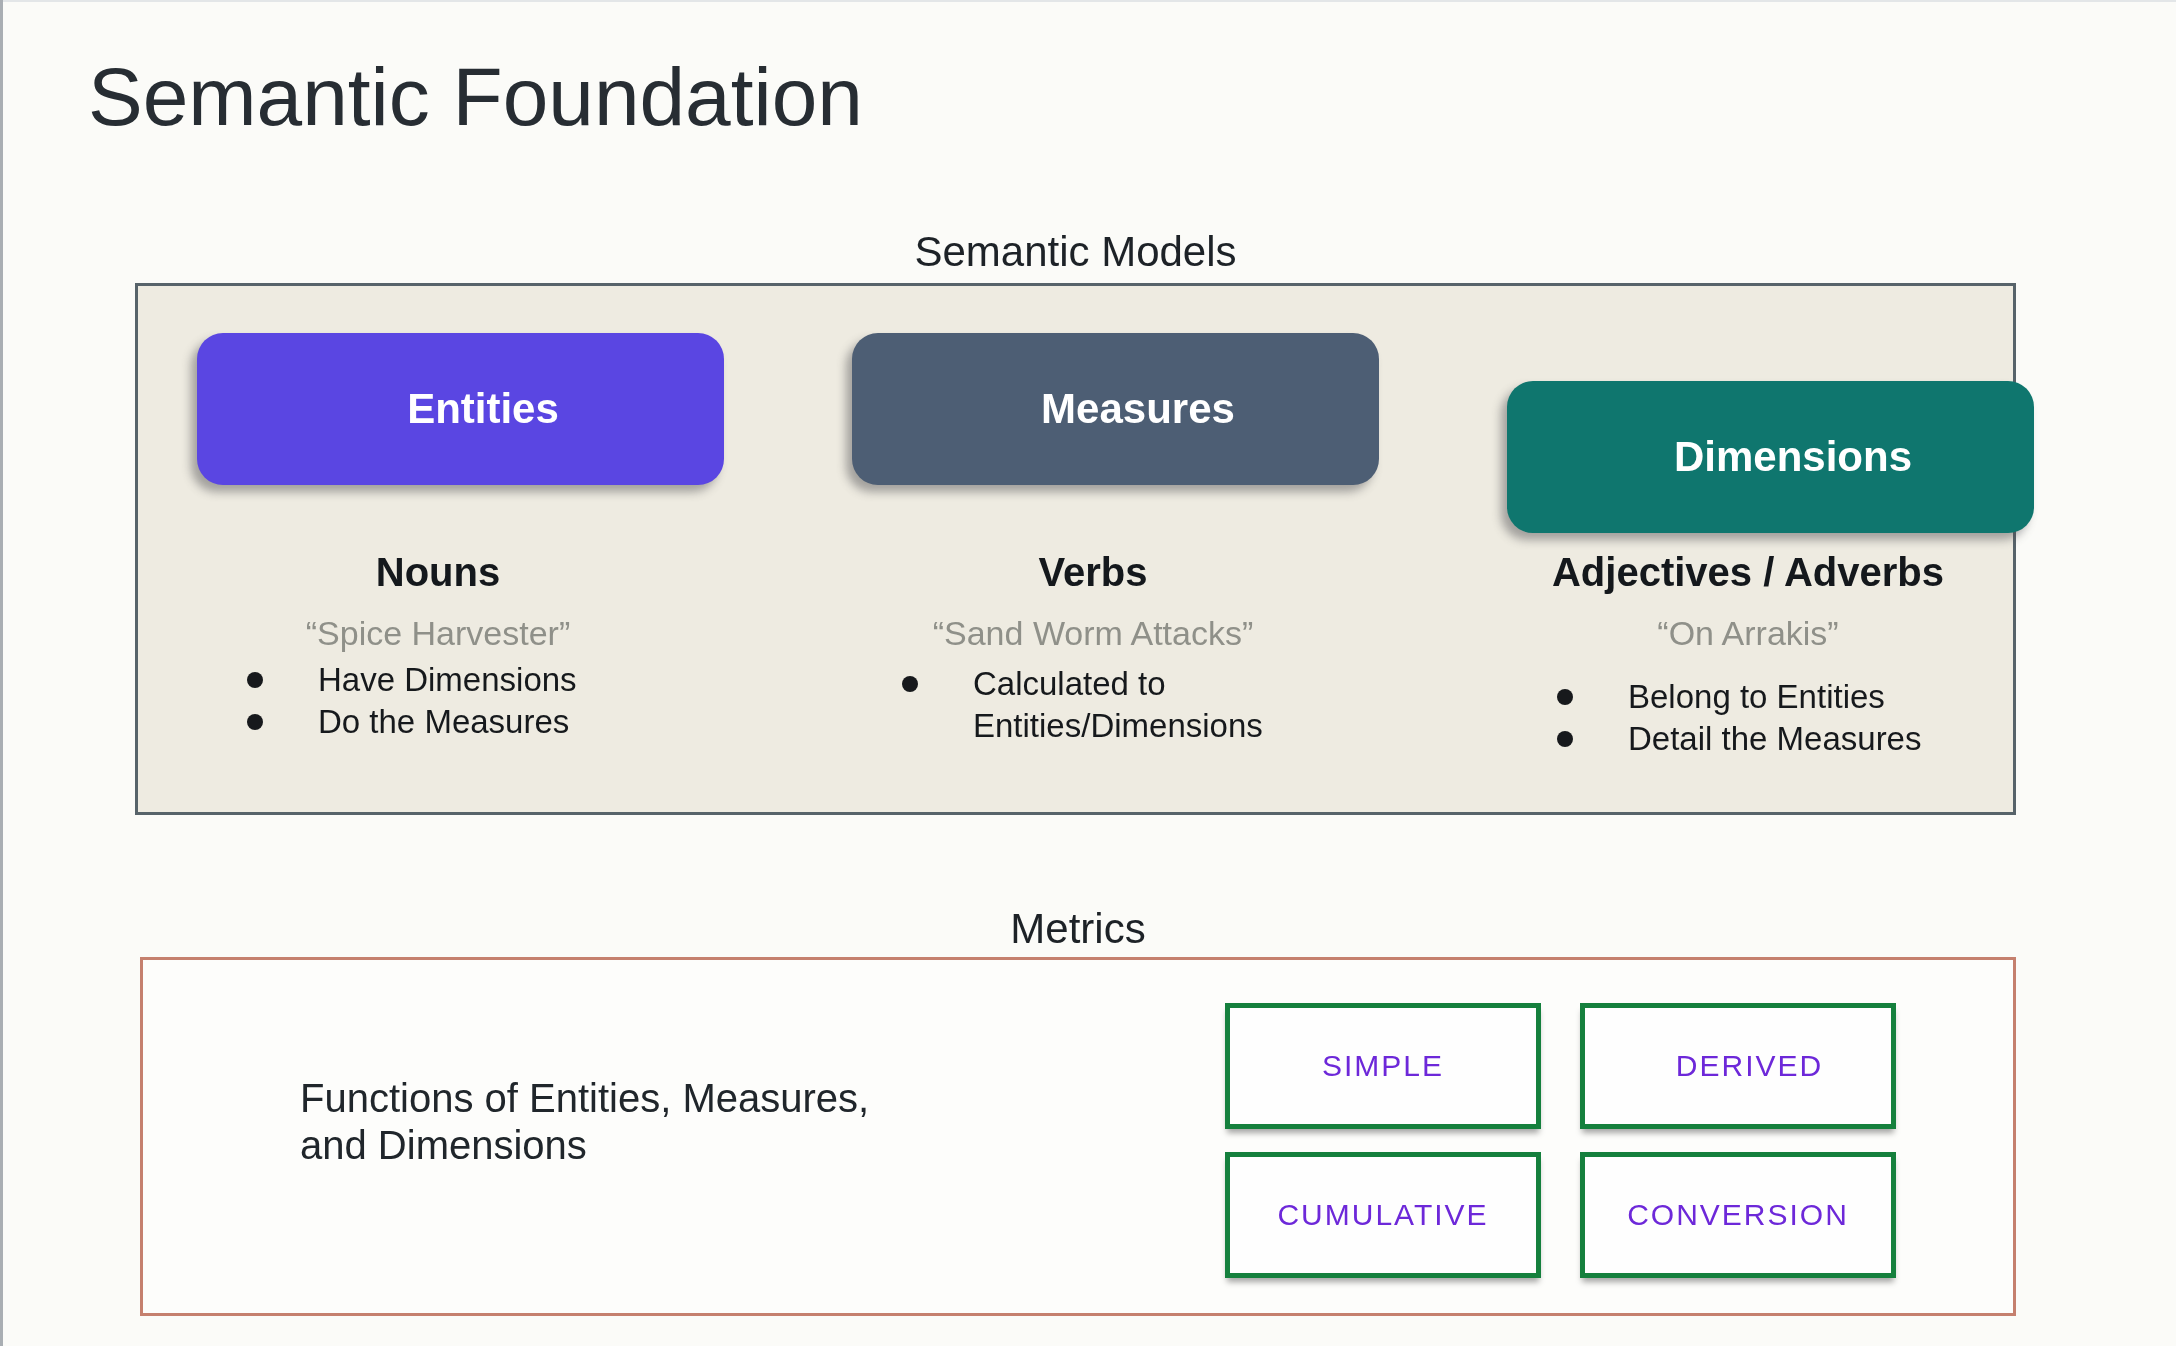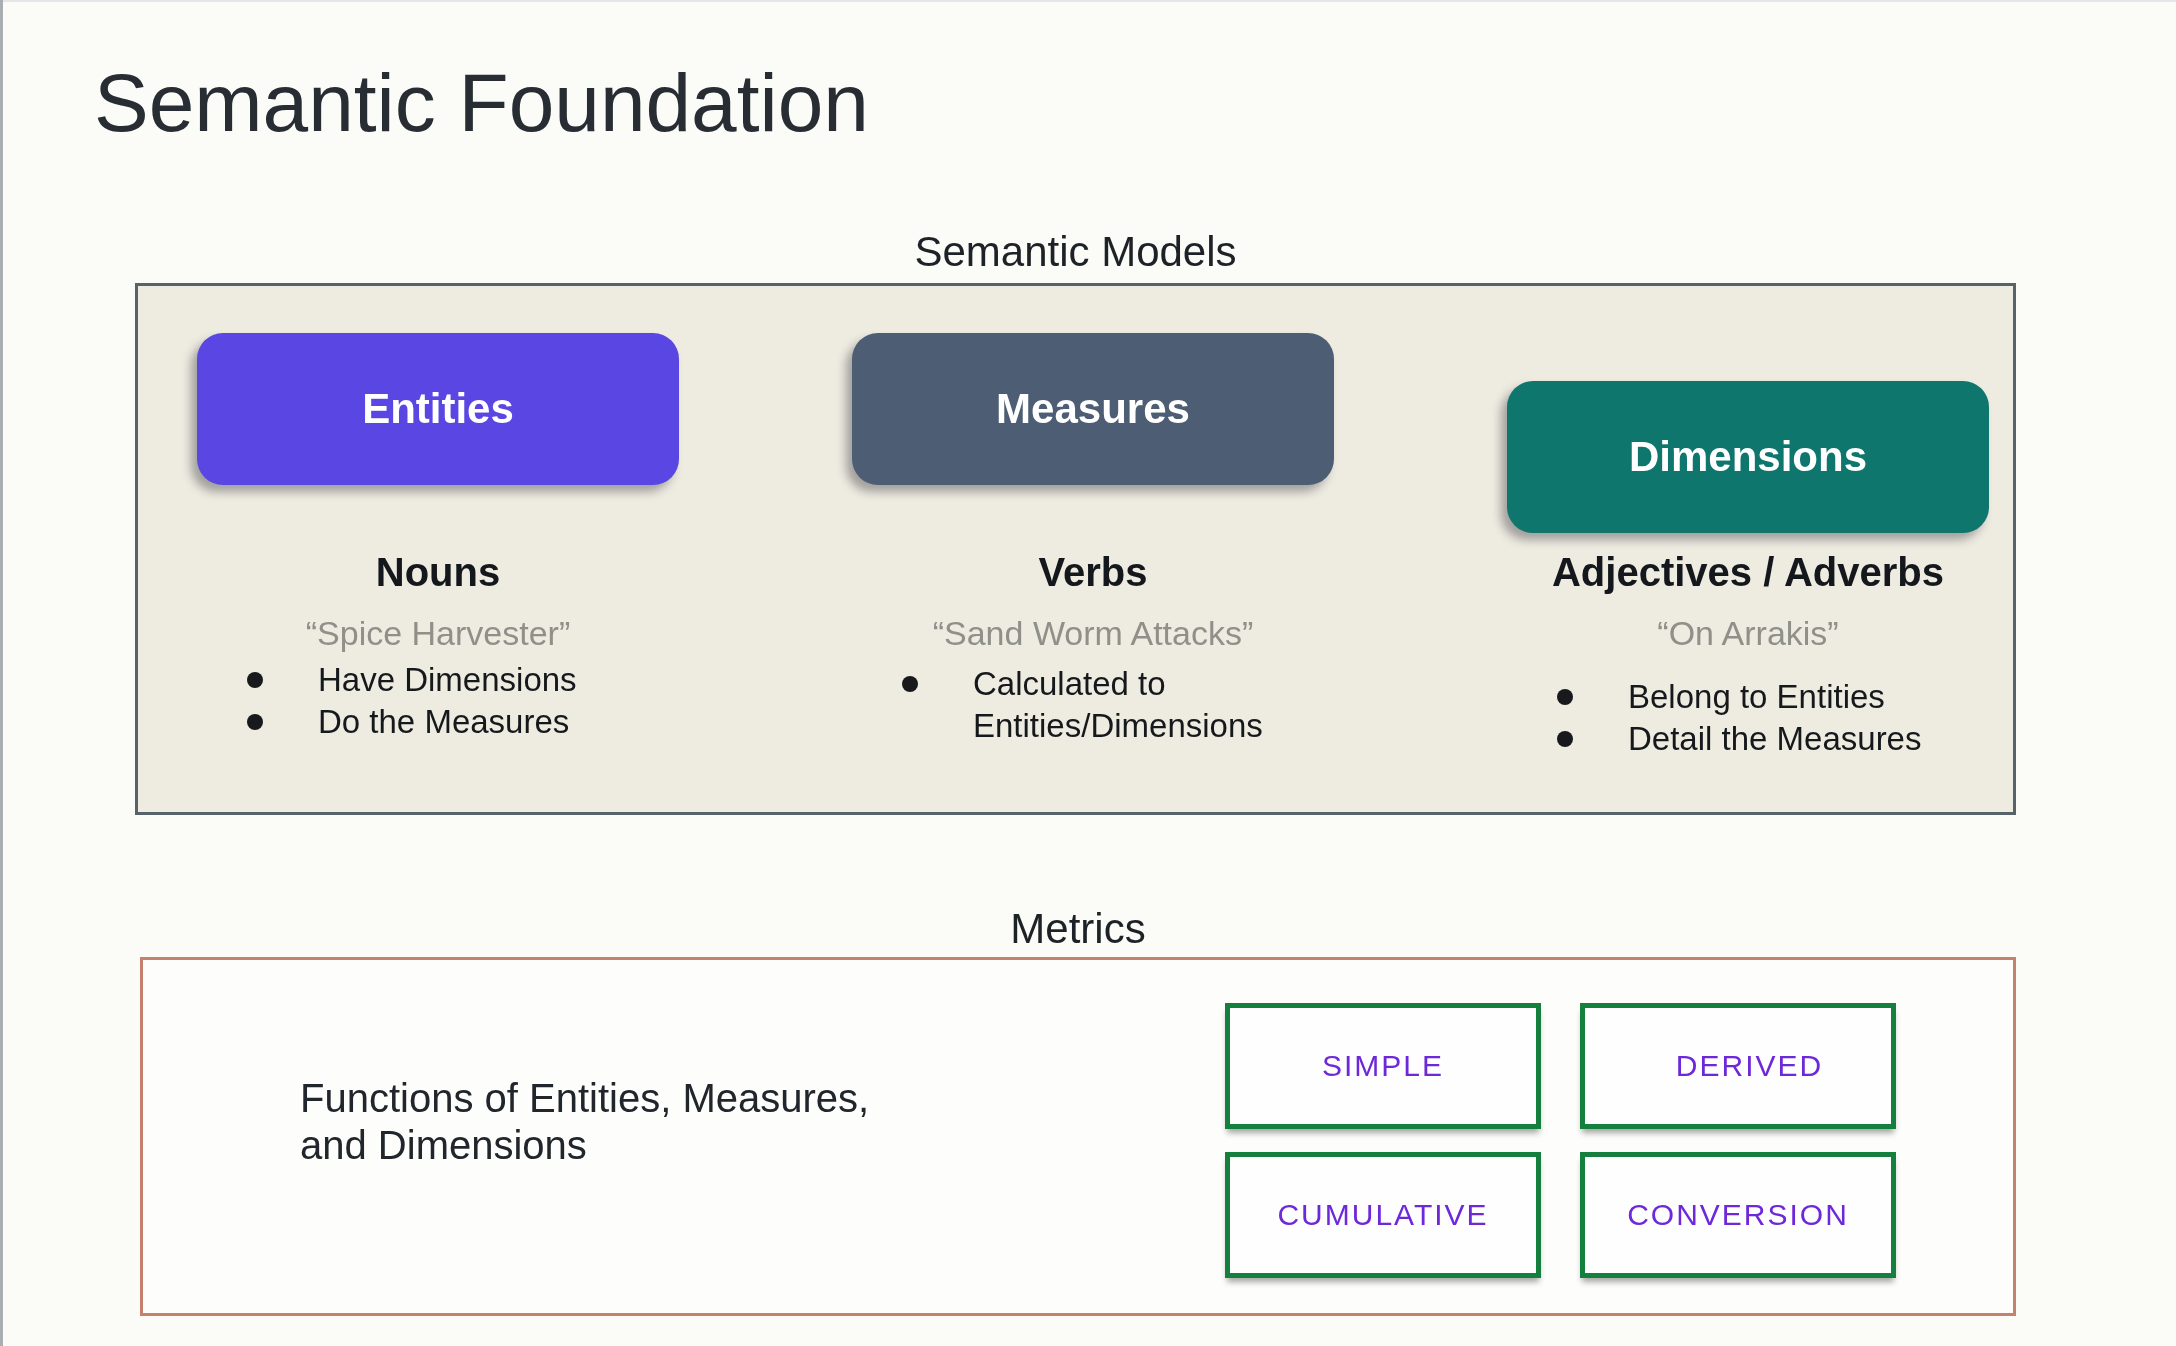--- a/index.html
+++ b/index.html
@@ -6,21 +6,21 @@
   body{
     width:2176px;height:1346px;position:relative;overflow:hidden;
     background:#fbfbf8;
     font-family:"Liberation Sans", sans-serif;
   }
   .slide{position:absolute;inset:0;}
   .edge-left{position:absolute;left:0;top:0;width:3px;height:100%;background:#a9aeb3;}
   .edge-top{position:absolute;left:0;top:0;width:100%;height:2px;background:#e3e6e8;}
 
   .title{
-    position:absolute;left:78px;top:40px;margin:16px;
+    position:absolute;left:78px;top:40px;margin:10px;
     font-size:82px;font-weight:400;color:#272d33;
   }
 
   .section-heading{
     position:absolute;text-align:center;
     font-size:42px;font-weight:400;color:#1d2227;
   }
   .sm-heading{left:135px;top:228px;width:1881px;}
   .metrics-heading{left:140px;top:905px;width:1876px;}
 
@@ -31,20 +31,21 @@
   .col{position:absolute;top:0;height:100%;width:520px;}
   .col1{left:40px;}
   .col2{left:695px;}
   .col3{left:1350px;}
 
   .pill{
     position:absolute;left:19px;top:47px;width:482px;height:152px;
     border-radius:26px;color:#ffffff;font-size:42px;font-weight:700;
     display:flex;align-items:center;justify-content:center;
     box-shadow:-6px 7px 10px rgba(70,70,75,0.45);
+    padding-left:45px;
   }
   .pill1{background:#5a46e2;}
   .pill2{background:#4d5e74;}
   .pill3{background:#3d96a4;}
 
   .role{
     position:absolute;top:264px;left:0;width:100%;text-align:center;
     font-size:40px;font-weight:700;color:#14181c;
   }
   .example{

